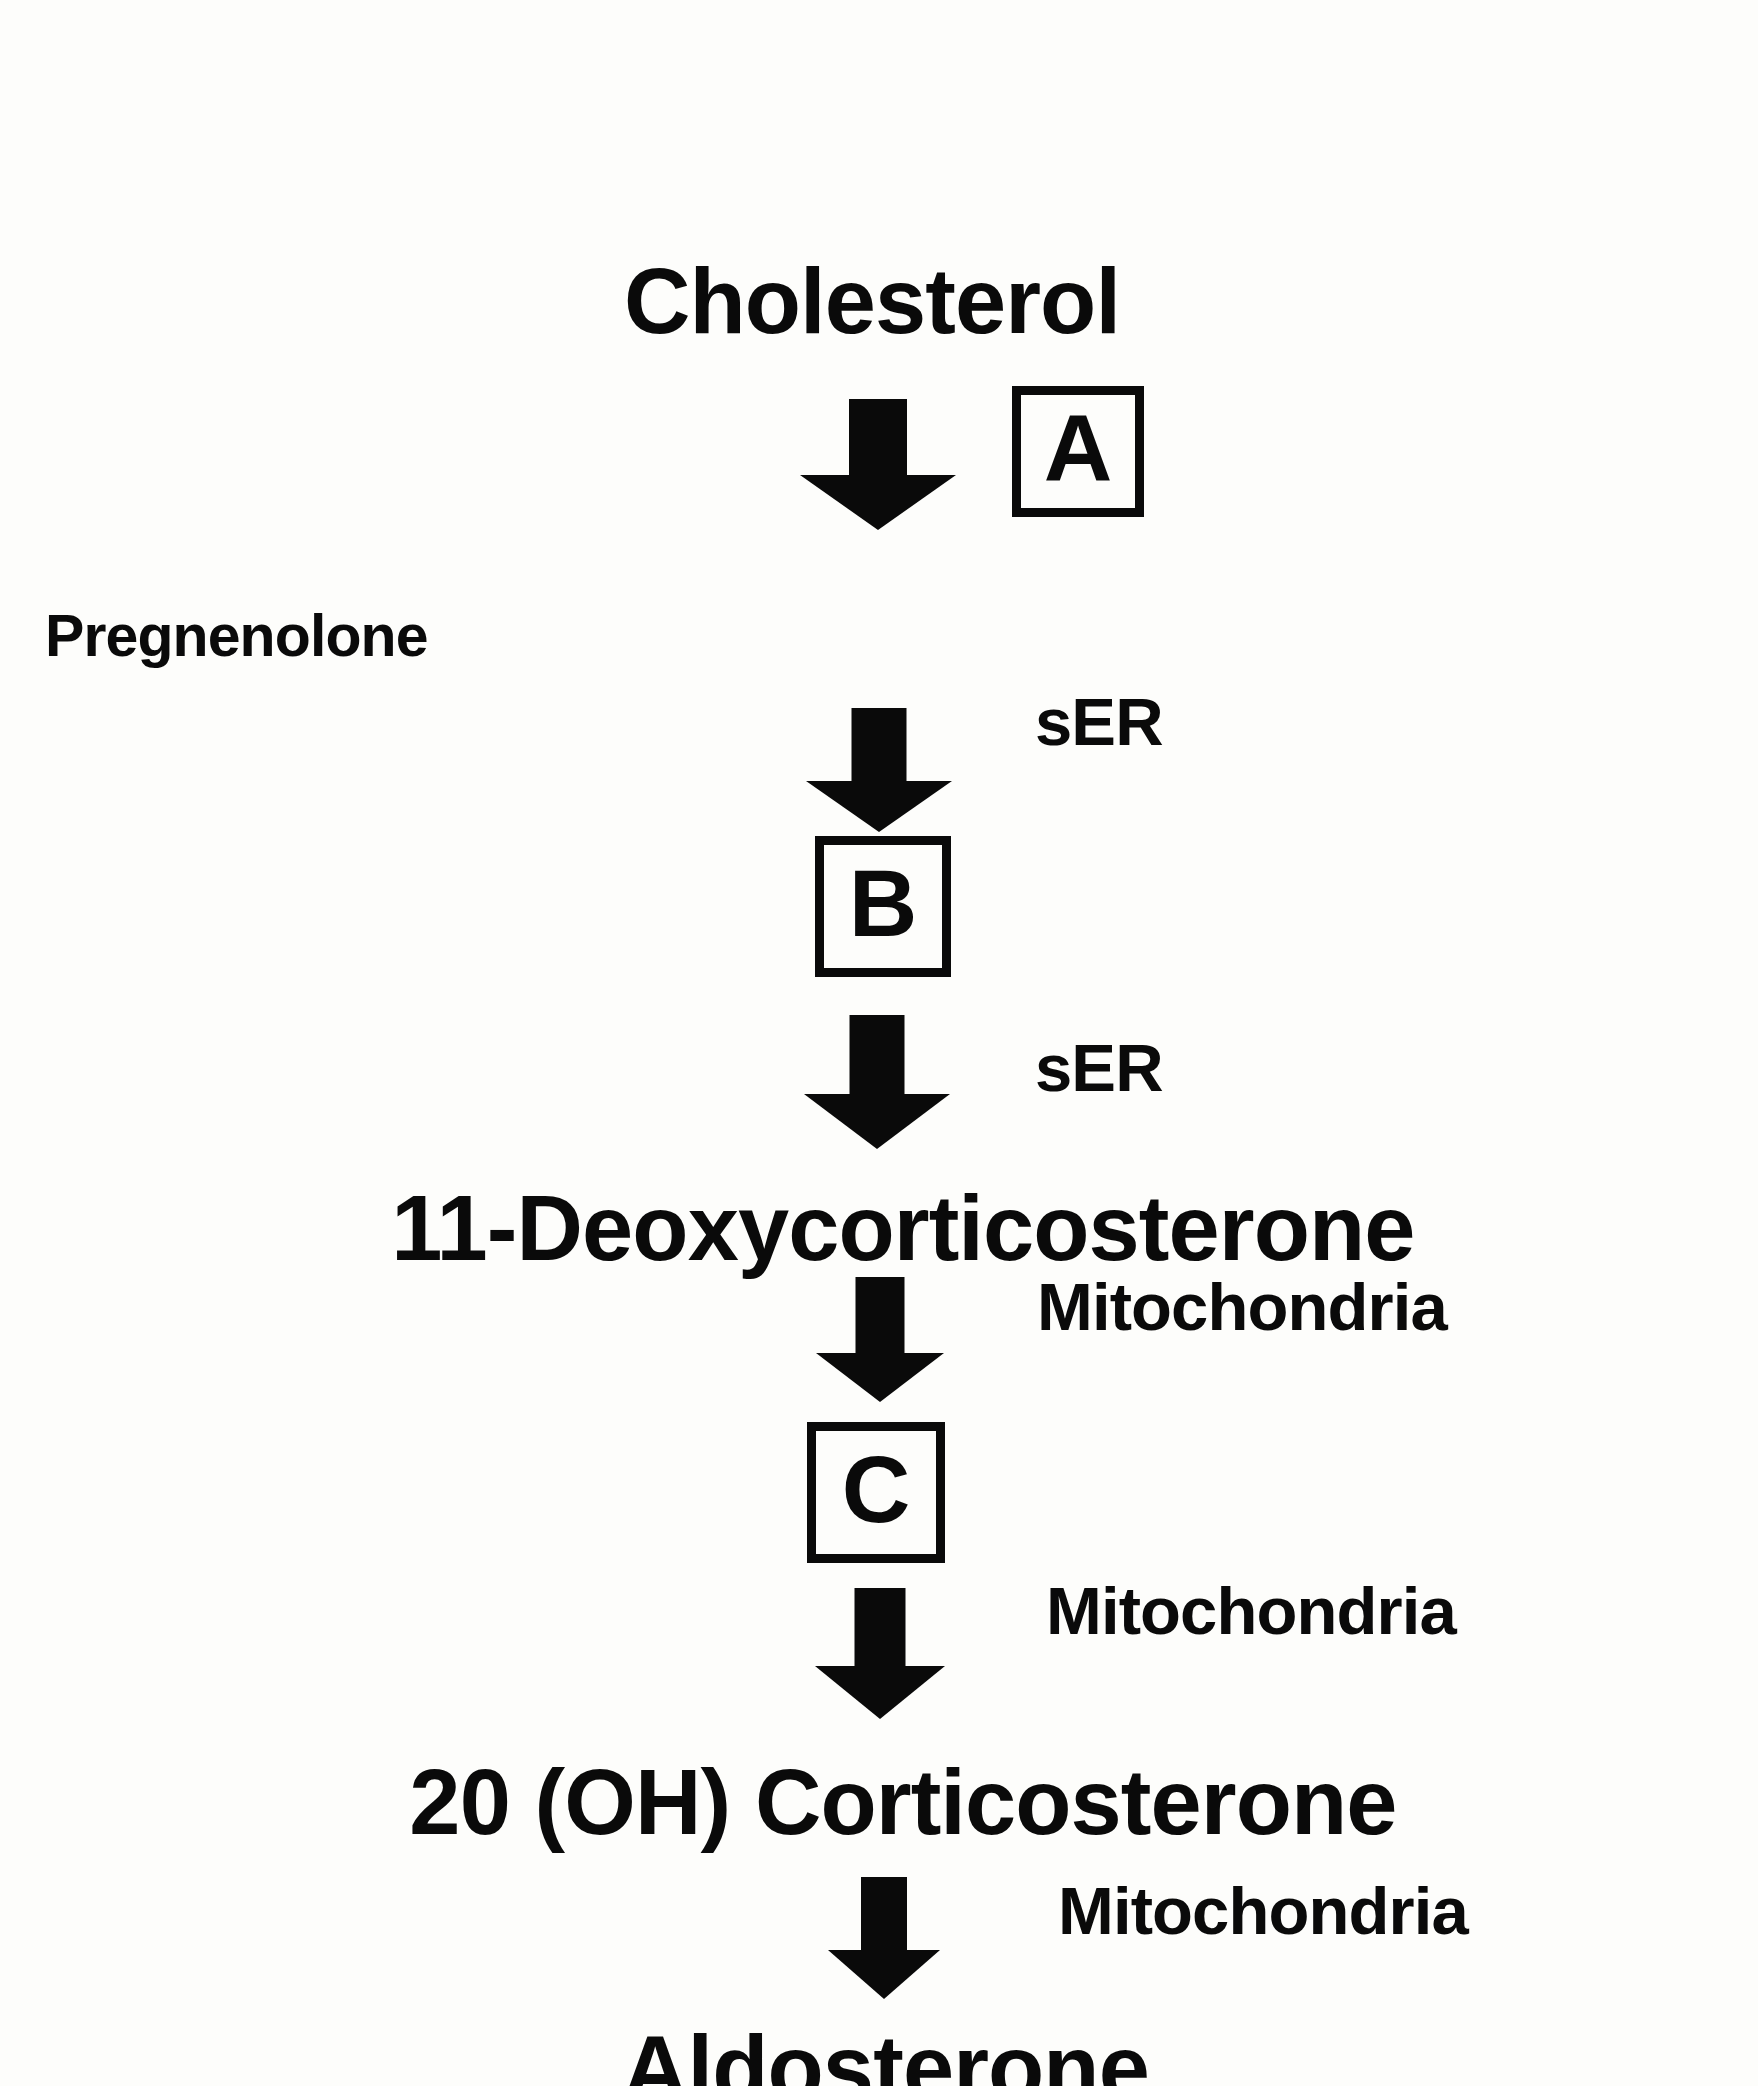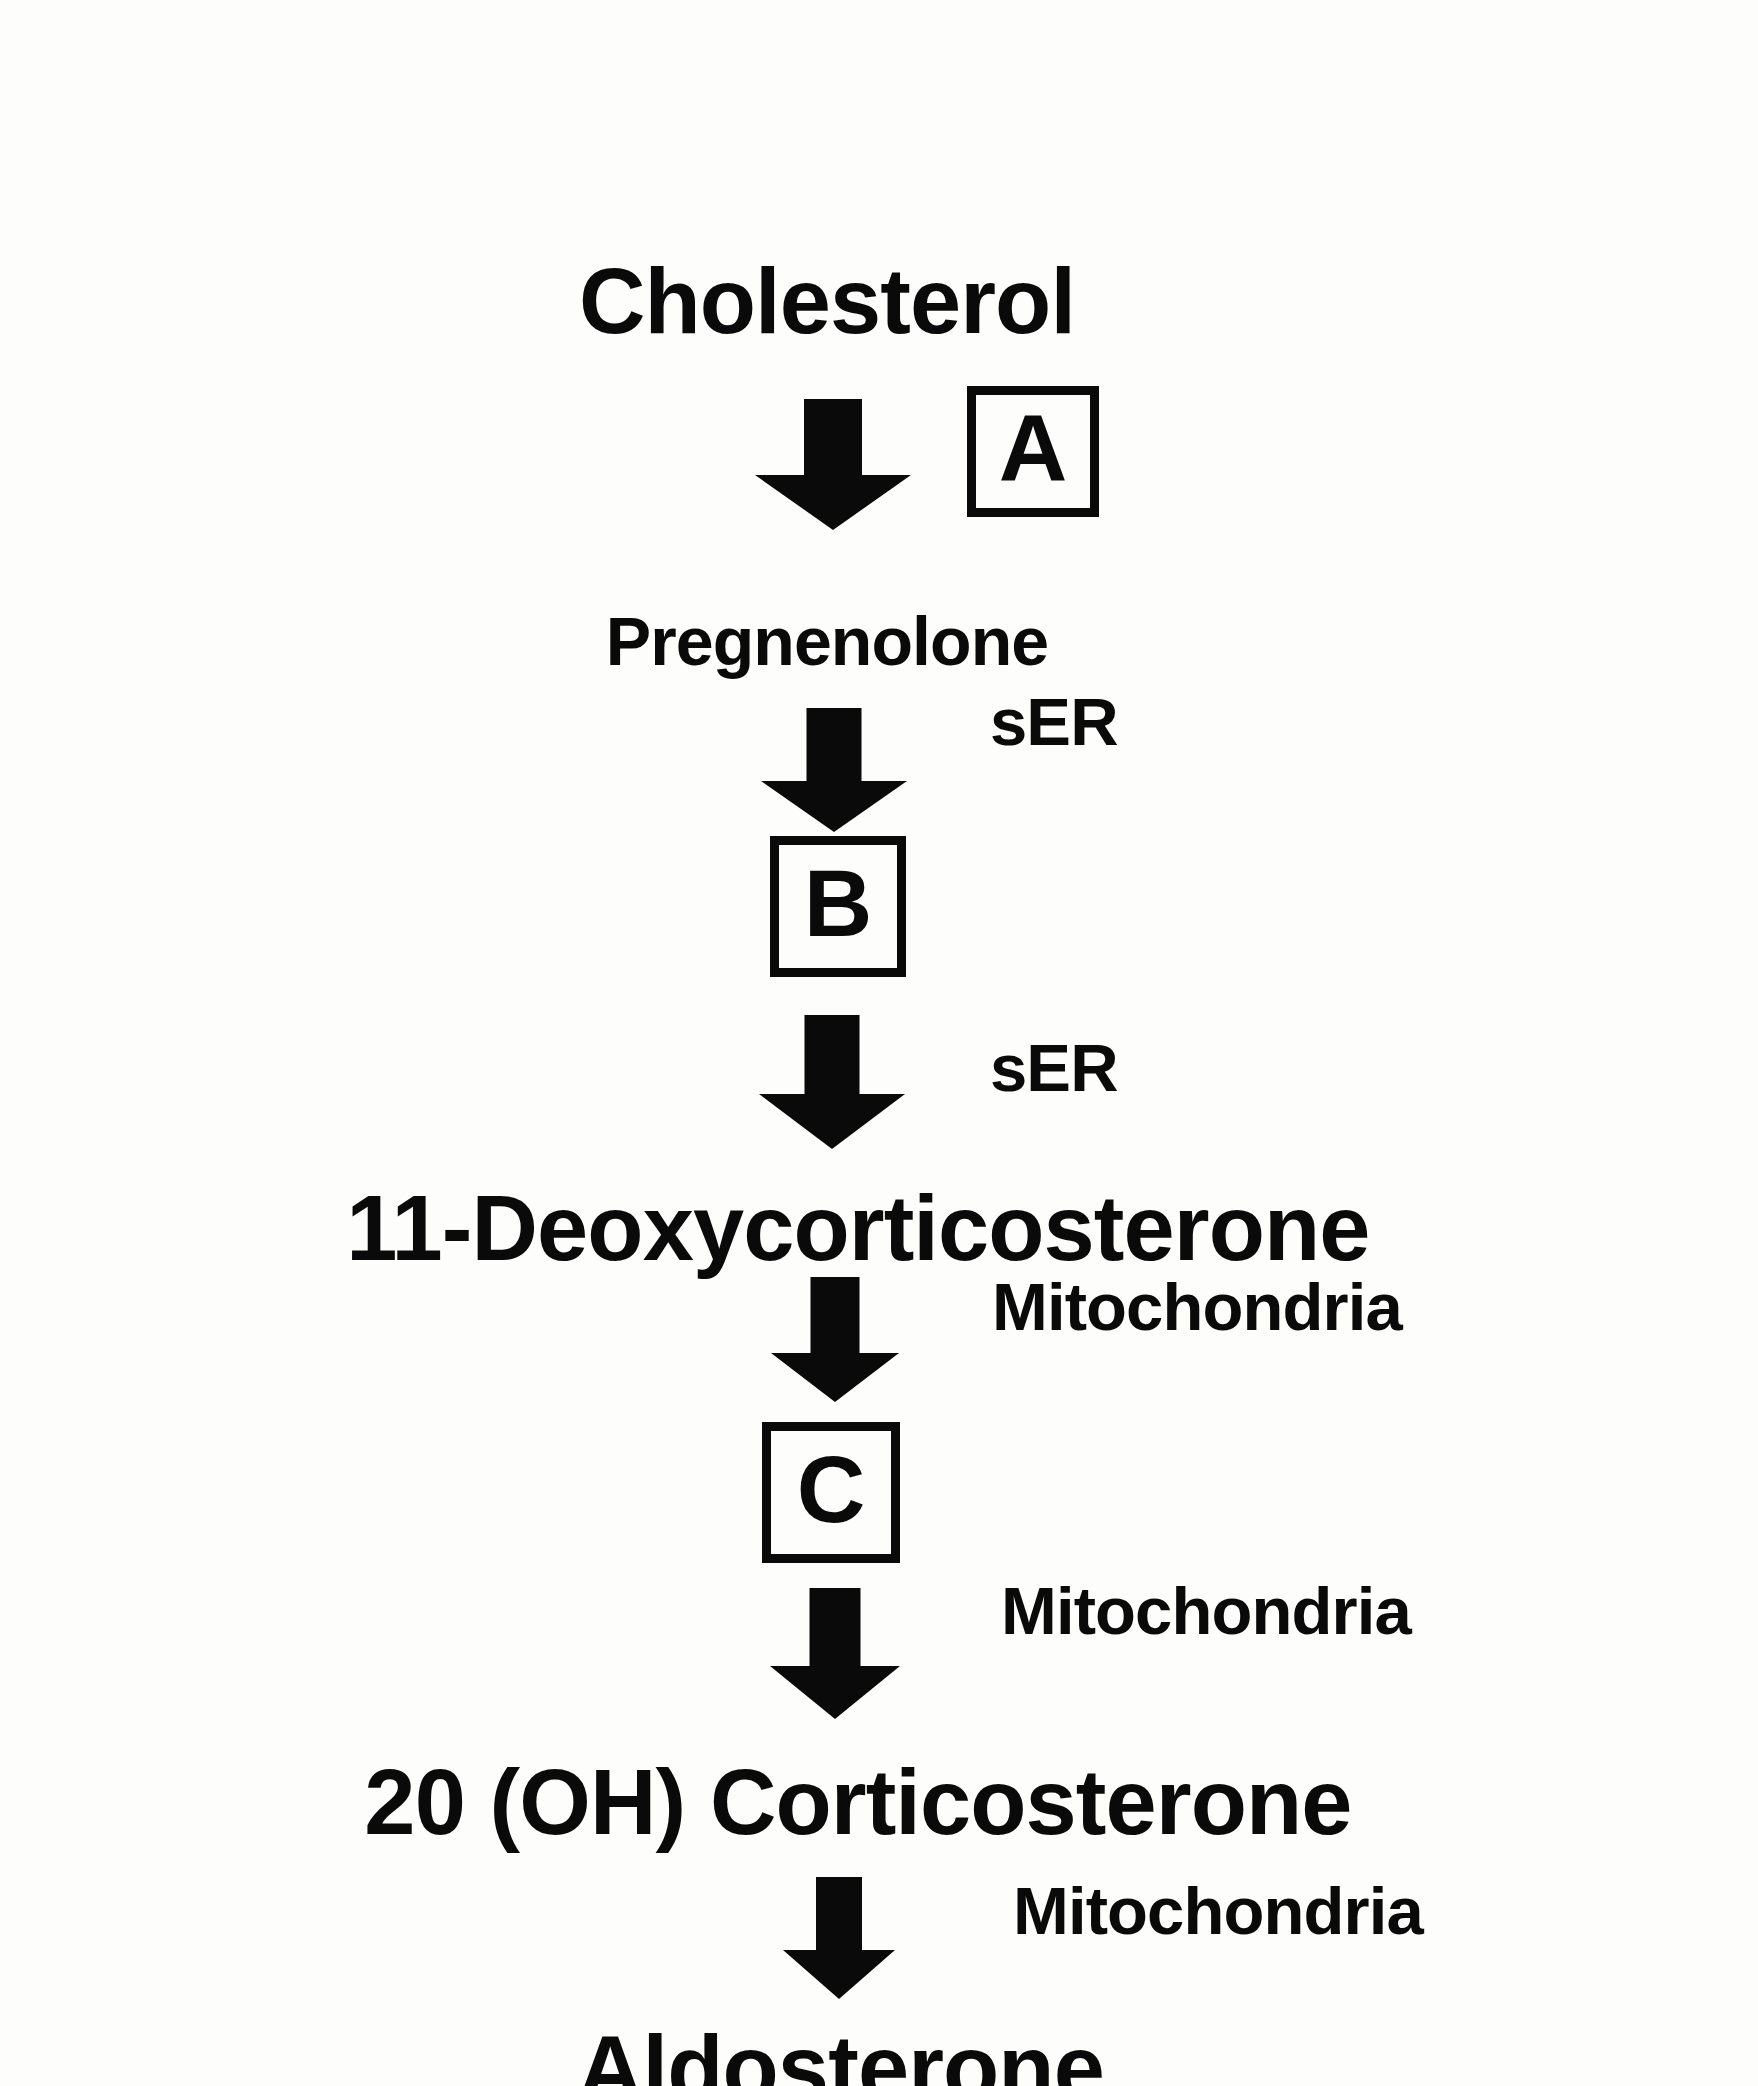--- a/index.html
+++ b/index.html
@@ -8,32 +8,33 @@
     background: #fdfdfb;
   }
   #canvas {
     position: relative;
     width: 1514px;
     height: 2086px;
     background: #fdfdfb;
     overflow: hidden;
     font-family: "Liberation Sans", sans-serif;
     color: #000000;
+    margin-left: 45px;
   }
   
   .compound {
     position: absolute;
     white-space: nowrap;
     font-weight: bold;
     color: #0a0a0a;
     line-height: 1;
     letter-spacing: -0.9px;
   }
   .c-cholesterol   { left: 0; width: 1654px; text-align: center; top: 255px;  font-size: 92px; }
-  .c-pregnenolone  { left: 0; width: 1654px; text-align: center; top: 607px;  font-size: 68px; }
+  .c-pregnenolone  { left: 0; width: 1654px; text-align: left; top: 607px;  font-size: 59px; }
   .c-deoxycort     { left: 0; width: 1716px; text-align: center; top: 1182px; font-size: 92px; }
   .c-18ohcort      { left: 0; width: 1716px; text-align: center; top: 1756px; font-size: 92px; }
   .c-aldosterone   { left: 0; width: 1681px; text-align: center; top: 2022px; font-size: 92px; }
 
   
   .loc {
     position: absolute;
     white-space: nowrap;
     font-weight: bold;
     color: #0a0a0a;

